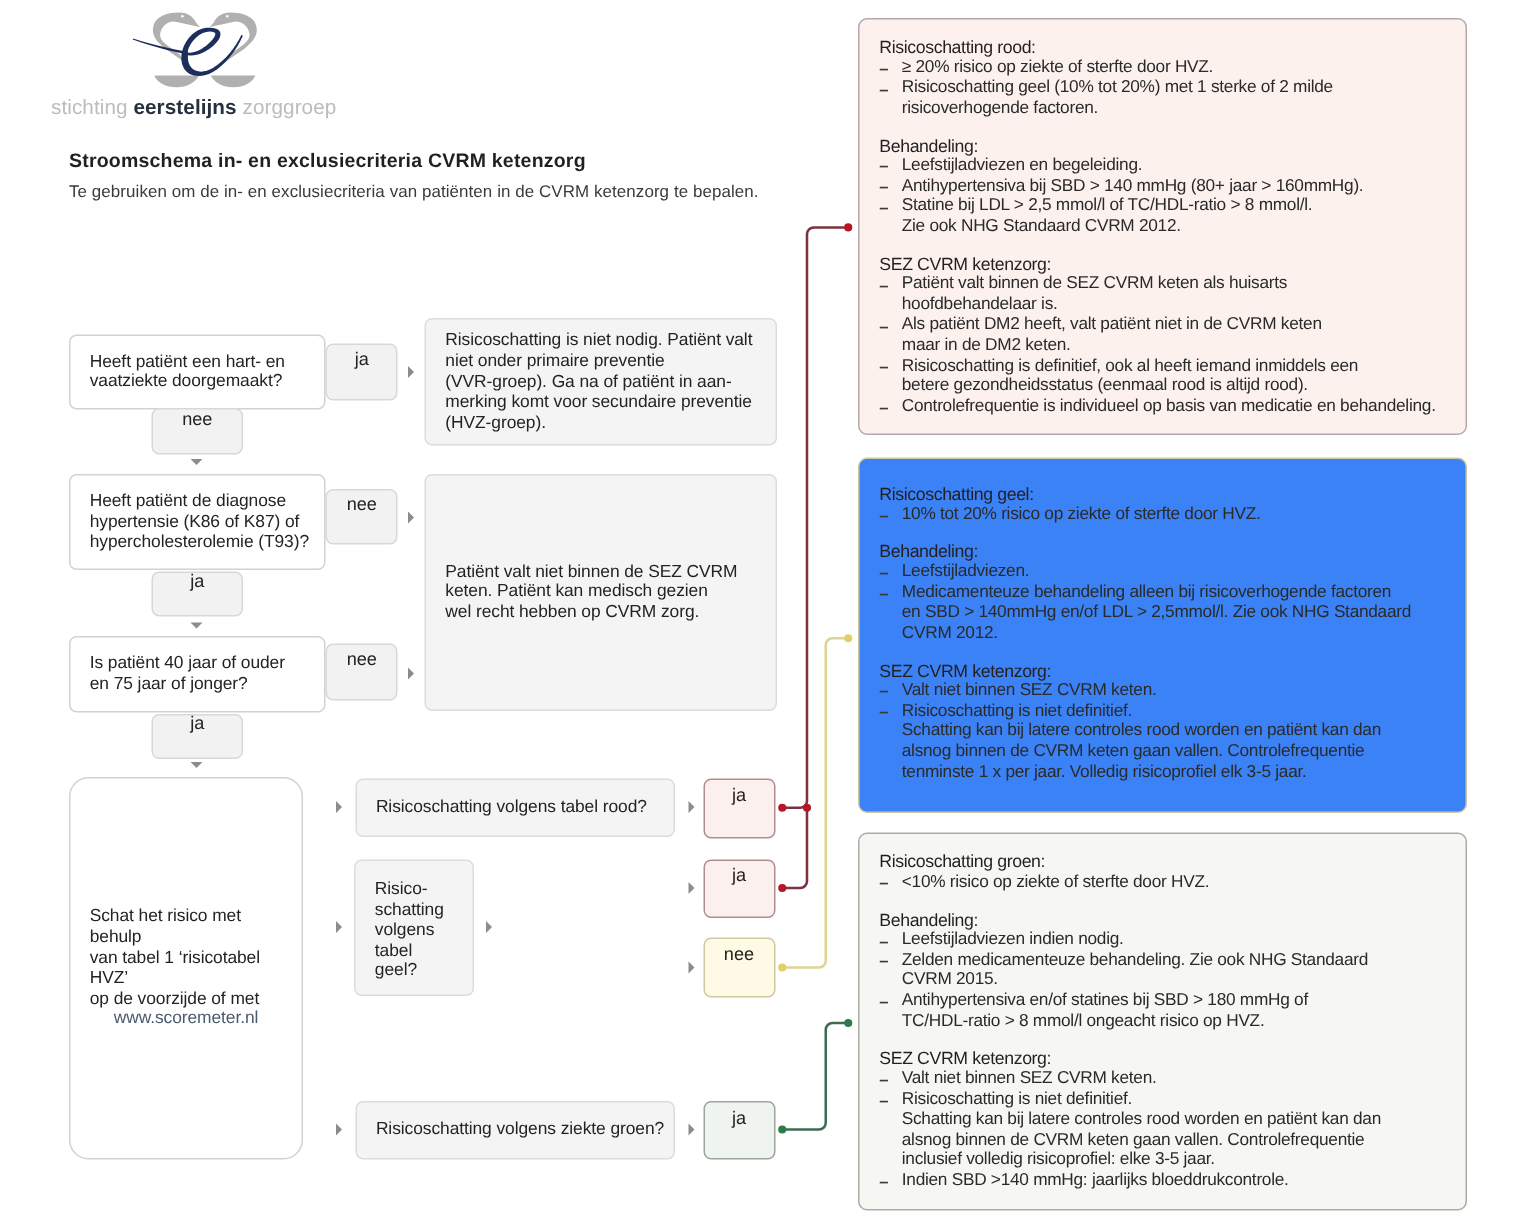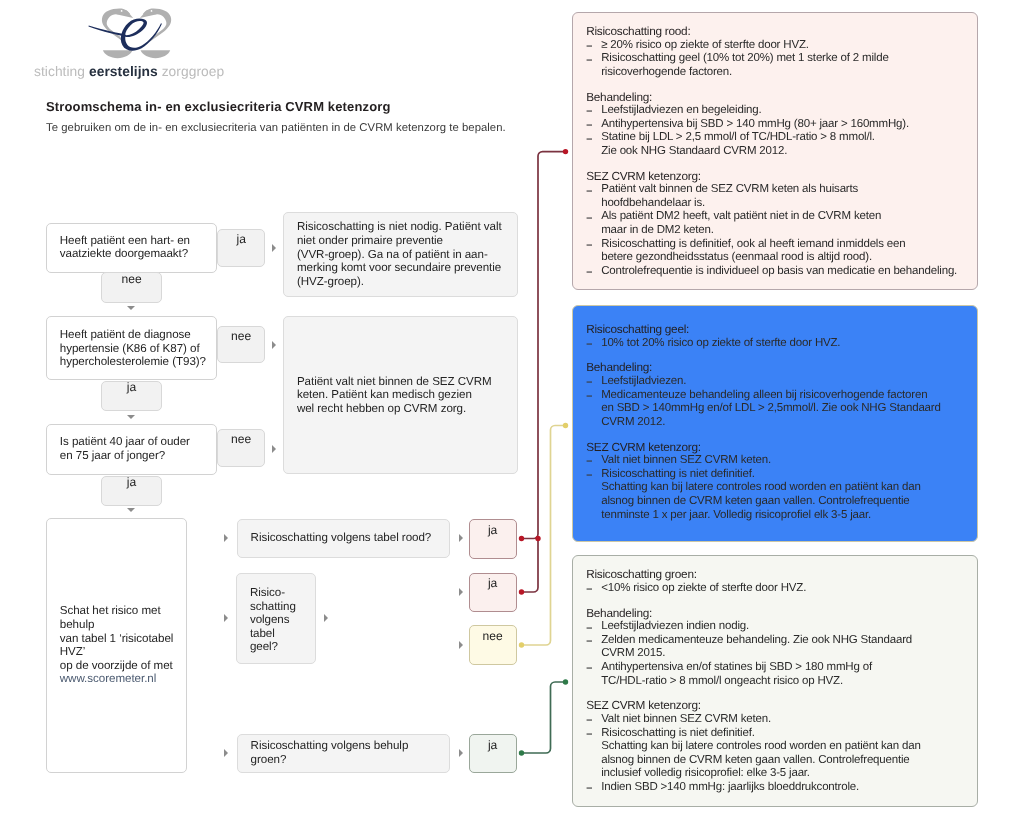--- a/index.html
+++ b/index.html
@@ -27,21 +27,21 @@
 
   .ynbox{position:absolute;box-sizing:border-box;border:1px solid #d8d8d8;border-radius:5px;background:#f2f2f2;
          display:flex;align-items:center;justify-content:center;font-size:12.1px;color:#232323;line-height:1;padding-bottom:18px;}
   .ynbox.red{background:#fbf0ee;border-color:#b08d90;}
   .ynbox.yellow{background:#fefae5;border-color:#cfc8a0;}
   .ynbox.green{background:#f0f4f0;border-color:#9aa79a;}
 
   .arrow{position:absolute;width:0;height:0;border-left:4.8px solid #8c8c8c;border-top:4.4px solid transparent;border-bottom:4.4px solid transparent;}
   .arrowdown{position:absolute;width:0;height:0;border-top:4.6px solid #8c8c8c;border-left:4.2px solid transparent;border-right:4.2px solid transparent;}
 
-  .link{color:#4b5a70;}
+  .link{color:#4b5a70;margin-left:16px;}
 
   
   .panel{position:absolute;box-sizing:border-box;border-radius:6px;border:1px solid #ccc;}
   .panel.red{background:#fdf1ee;border-color:#b5a7ab;}
   .panel.yellow{background:#3b82f6;border-color:#cdc8a5;}
   .panel.green{background:#f6f7f2;border-color:#a8aea6;}
   .panel .inner{position:absolute;left:13px;top:12px;right:4px;}
   .ph{font-size:11.8px;font-weight:normal;color:#231f20;line-height:13.6px;letter-spacing:-0.25px;}
   .pul{margin:0;padding:0;list-style:none;}
   .pul li{position:relative;padding-left:15px;font-size:11.5px;line-height:13.6px;color:#2a2a2a;letter-spacing:-0.18px;white-space:pre-line;}
@@ -134,21 +134,21 @@
   <div class="ynbox" style="left:217.4px;top:429.4px;width:47.6px;height:37.2px;">
     <span>nee</span>
   </div>
   <div class="arrow" style="left:271.8px;top:444.5px;"></div>
 
   <div class="ynbox" style="left:100.9px;top:475.6px;width:61.3px;height:30.3px;">
     <span>ja</span>
   </div>
   <div class="arrowdown" style="left:127px;top:508.2px;"></div>
 
-  <div class="box" style="left:45.8px;top:518.2px;width:141px;height:254.5px;">
+  <div class="box" style="left:45.8px;top:518.2px;width:156px;height:254.5px;border-radius:13px;">
     <div class="txt vcenter" style="left:13px;right:12px;"><span>Schat het risico met behulp
 van tabel 1 ‘risicotabel HVZ’
 op de voorzijde of met</span><br><span class="link">www.scoremeter.nl</span></div>
   </div>
 
   <div class="arrow" style="left:224.2px;top:533.7px;"></div>
   <div class="box grey" style="left:236.6px;top:518.5px;width:213.1px;height:39.3px;">
     <div class="txt vcenter">Risicoschatting volgens tabel rood?</div>
   </div>
   <div class="arrow" style="left:458.5px;top:533.7px;"></div>
@@ -169,21 +169,21 @@
   <div class="ynbox red" style="left:468.7px;top:572.6px;width:47.9px;height:39.5px;">
     <span>ja</span>
   </div>
   <div class="arrow" style="left:458.5px;top:640.8px;"></div>
   <div class="ynbox yellow" style="left:468.7px;top:625.3px;width:47.9px;height:39.5px;">
     <span>nee</span>
   </div>
 
   <div class="arrow" style="left:224.2px;top:748.7px;"></div>
   <div class="box grey" style="left:236.6px;top:734px;width:213.1px;height:38.6px;">
-    <div class="txt vcenter">Risicoschatting volgens behulp groen?</div>
+    <div class="txt vcenter">Risicoschatting volgens ziekte groen?</div>
   </div>
   <div class="arrow" style="left:458.5px;top:748.7px;"></div>
   <div class="ynbox green" style="left:468.7px;top:733.8px;width:47.9px;height:39.5px;">
     <span>ja</span>
   </div>
 
   <svg id="connectors" width="1024" height="817" style="position:absolute;left:0;top:0;pointer-events:none;">
     <path d="M521.5 538.5 H533.5 A4.5 4.5 0 0 0 538 534 V156 A4.5 4.5 0 0 1 542.5 151.6 H565.5" fill="none" stroke="#7b3340" stroke-width="1.7"></path>
     <path d="M521.5 592 H533.5 A4.5 4.5 0 0 0 538 587.5 V540" fill="none" stroke="#7b3340" stroke-width="1.7"></path>
     <circle cx="521.5" cy="538.5" r="2.7" fill="#b81626"></circle>

